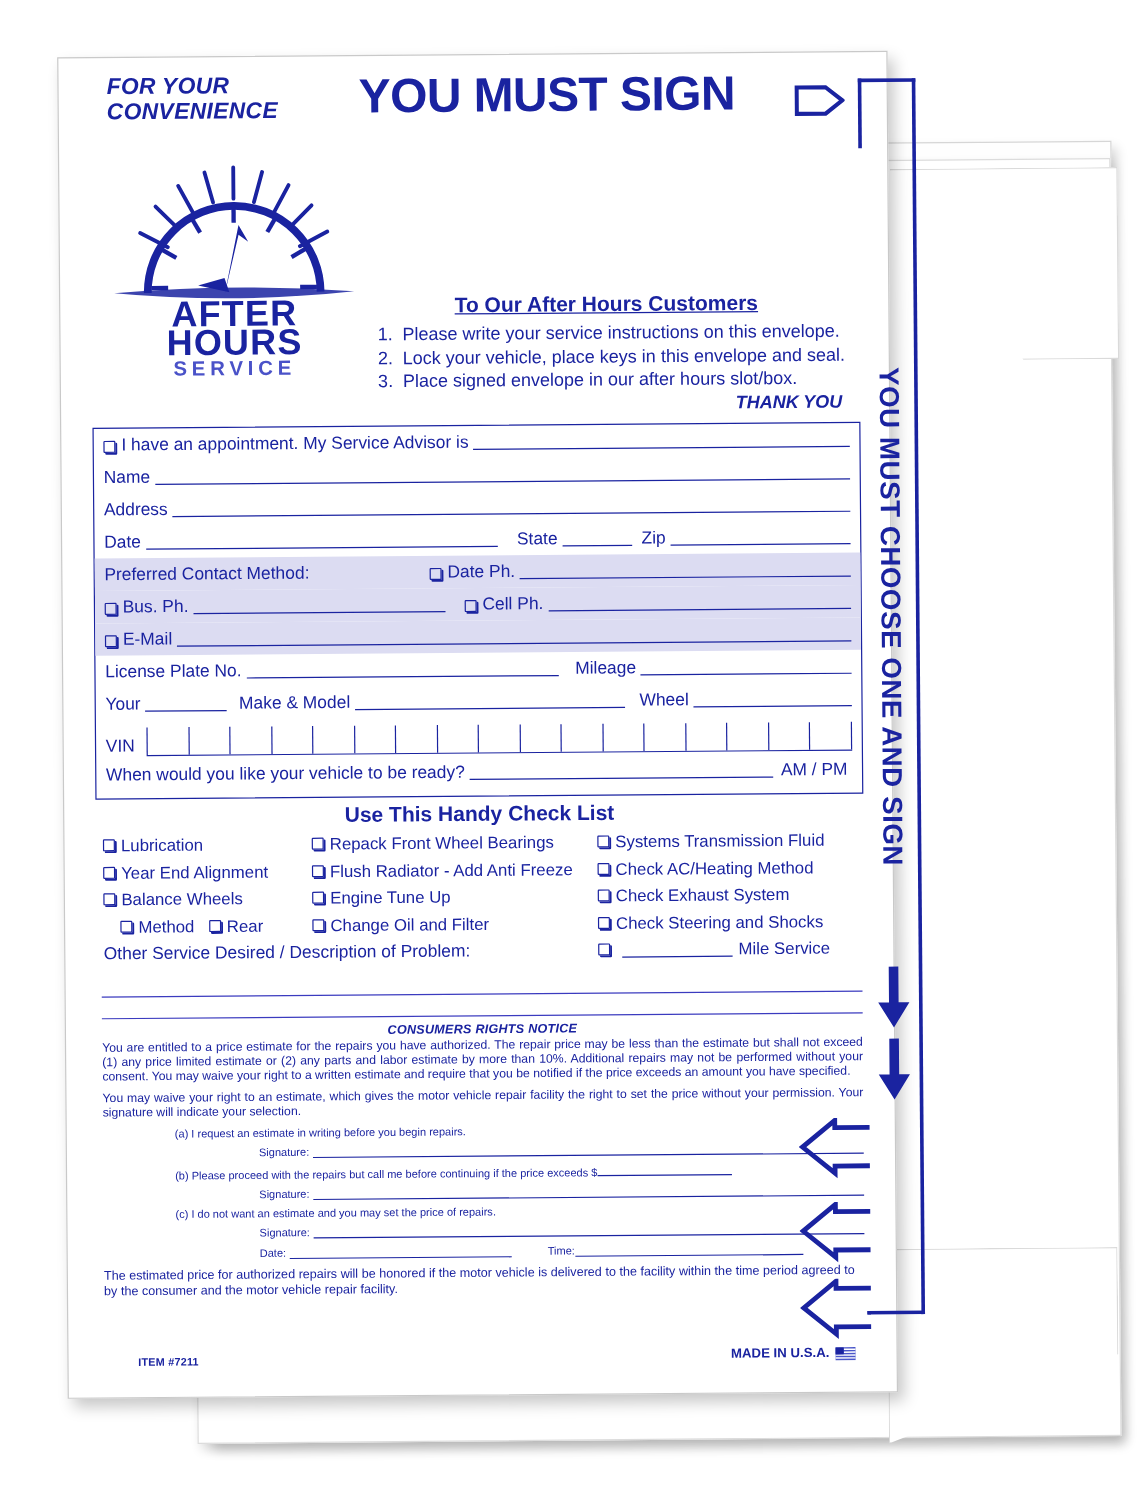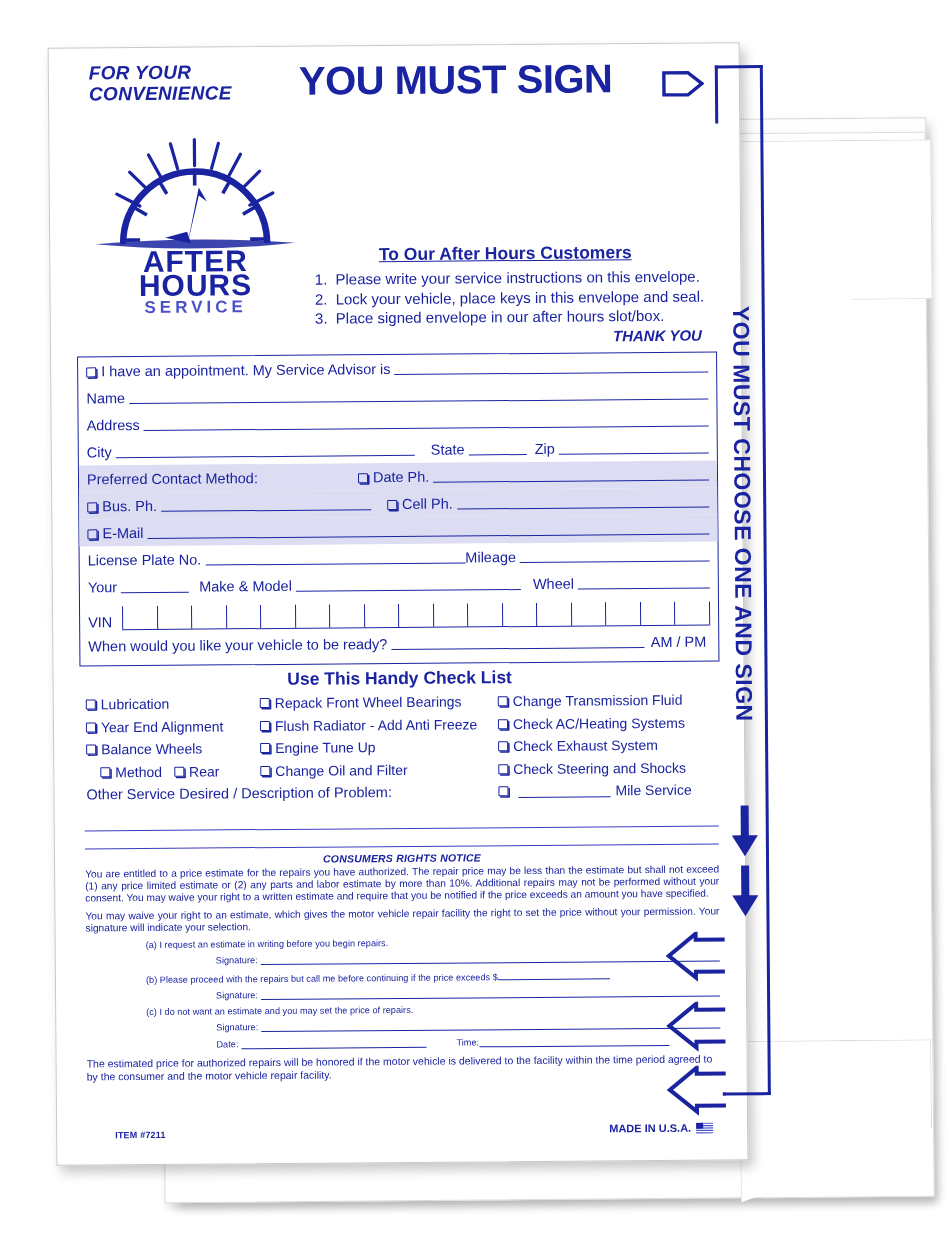--- a/index.html
+++ b/index.html
@@ -252,21 +252,21 @@
         <span class="lbl">Name</span>
         <span class="rule grow"></span>
       </div>
 
       <div class="frow">
         <span class="lbl">Address</span>
         <span class="rule grow"></span>
       </div>
 
       <div class="frow">
-        <span class="lbl">City</span>
+        <span class="lbl">Date</span>
         <span class="rule grow"></span>
         <span class="lbl" style="margin-left:16px">State</span>
         <span class="rule" style="width:58px"></span>
         <span class="lbl" style="margin-left:8px">Zip</span>
         <span class="rule" style="width:150px"></span>
       </div>
 
       <div class="frow band">
         <span class="lbl">Preferred Contact Method:</span>
         <span style="width:96px"></span>
@@ -287,21 +287,21 @@
 
       <div class="frow band">
         <span class="chk"></span>
         <span class="lbl">E-Mail</span>
         <span class="rule grow"></span>
       </div>
 
       <div class="frow">
         <span class="lbl">License Plate No.</span>
         <span class="rule" style="width:260px"></span>
-        <span class="lbl" style="">Mileage</span>
+        <span class="lbl" style="margin-left:14px">Mileage</span>
         <span class="rule grow"></span>
       </div>
 
       <div class="frow">
         <span class="lbl">Your</span>
         <span class="rule" style="width:68px"></span>
         <span class="lbl" style="margin-left:10px">Make &amp; Model</span>
         <span class="rule" style="width:225px"></span>
         <span class="lbl" style="margin-left:12px">Wheel</span>
         <span class="rule grow"></span>
@@ -349,42 +349,42 @@
             </div>
         <div class="cl-c2">
               <div class="cl-item">
           <span class="chk"></span>
           <span>Repack Front Wheel Bearings</span>
               </div>
             </div>
         <div class="cl-c3">
               <div class="cl-item">
           <span class="chk"></span>
-          <span>Change Transmission Fluid</span>
+          <span>Systems Transmission Fluid</span>
               </div>
             </div>
       </div>
 
       <div class="cl-row">
         <div class="cl-c1">
               <div class="cl-item">
           <span class="chk"></span>
           <span>Year End Alignment</span>
               </div>
             </div>
         <div class="cl-c2">
               <div class="cl-item">
           <span class="chk"></span>
           <span>Flush Radiator - Add Anti Freeze</span>
               </div>
             </div>
         <div class="cl-c3">
               <div class="cl-item">
           <span class="chk"></span>
-          <span>Check AC/Heating Systems</span>
+          <span>Check AC/Heating Method</span>
               </div>
             </div>
       </div>
 
       <div class="cl-row">
         <div class="cl-c1">
               <div class="cl-item">
           <span class="chk"></span>
           <span>Balance Wheels</span>
               </div>

